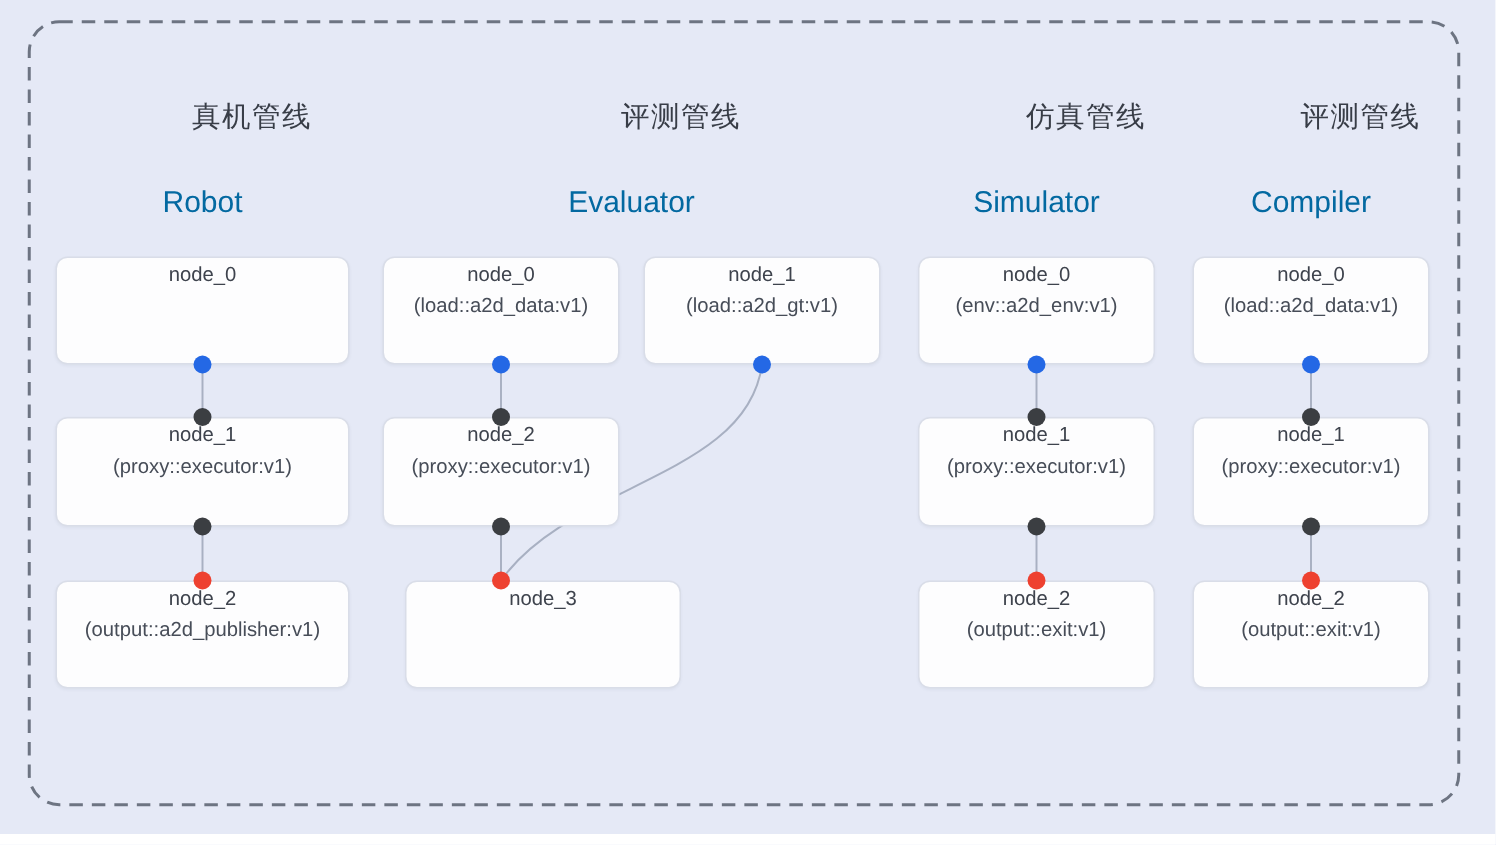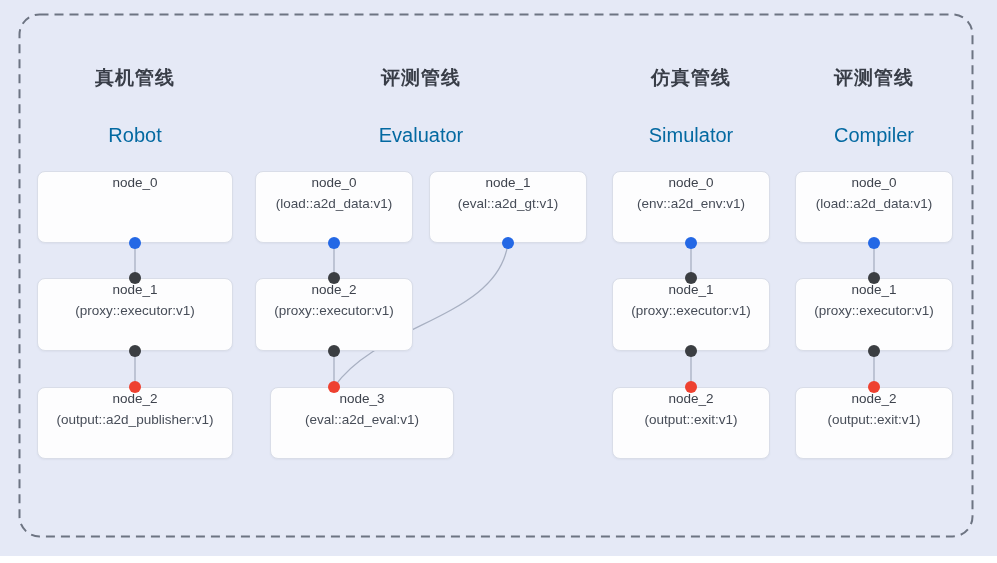--- a/index.html
+++ b/index.html
@@ -24,25 +24,26 @@
   svg.wires {
     position: absolute;
     left: 0; top: 0;
     z-index: 1;
   }
   .zh-title {
     position: absolute;
     top: 65px;
     transform: translateX(-50%);
     font-size: 19px;
-    font-weight: 700;
+    font-weight: 400;
     color: #383d47;
     letter-spacing: 1px;
     white-space: nowrap;
     z-index: 2;
+    margin-left: 33px;
   }
   .en-title {
     position: absolute;
     top: 124px;
     transform: translateX(-50%);
     font-size: 20px;
     font-weight: 400;
     color: #0369a1;
     white-space: nowrap;
     z-index: 2;
@@ -128,29 +129,28 @@
     <div class="node-title">node_2</div>
     <div class="node-type">(output::a2d_publisher:v1)</div>
   </div>
 
   <div class="node" style="left:255px; top:171px; width:158px; height:72px">
     <div class="node-title">node_0</div>
     <div class="node-type">(load::a2d_data:v1)</div>
   </div>
   <div class="node" style="left:429px; top:171px; width:158px; height:72px">
     <div class="node-title">node_1</div>
-    <div class="node-type">(eval::a2d_gt:v1)</div>
+    <div class="node-type">(load::a2d_gt:v1)</div>
   </div>
   <div class="node" style="left:255px; top:278px; width:158px; height:73px">
     <div class="node-title">node_2</div>
     <div class="node-type">(proxy::executor:v1)</div>
   </div>
   <div class="node" style="left:270px; top:387px; width:184px; height:72px">
     <div class="node-title">node_3</div>
-    <div class="node-type">(eval::a2d_eval:v1)</div>
   </div>
 
   <div class="node" style="left:612px; top:171px; width:158px; height:72px">
     <div class="node-title">node_0</div>
     <div class="node-type">(env::a2d_env:v1)</div>
   </div>
   <div class="node" style="left:612px; top:278px; width:158px; height:73px">
     <div class="node-title">node_1</div>
     <div class="node-type">(proxy::executor:v1)</div>
   </div>

